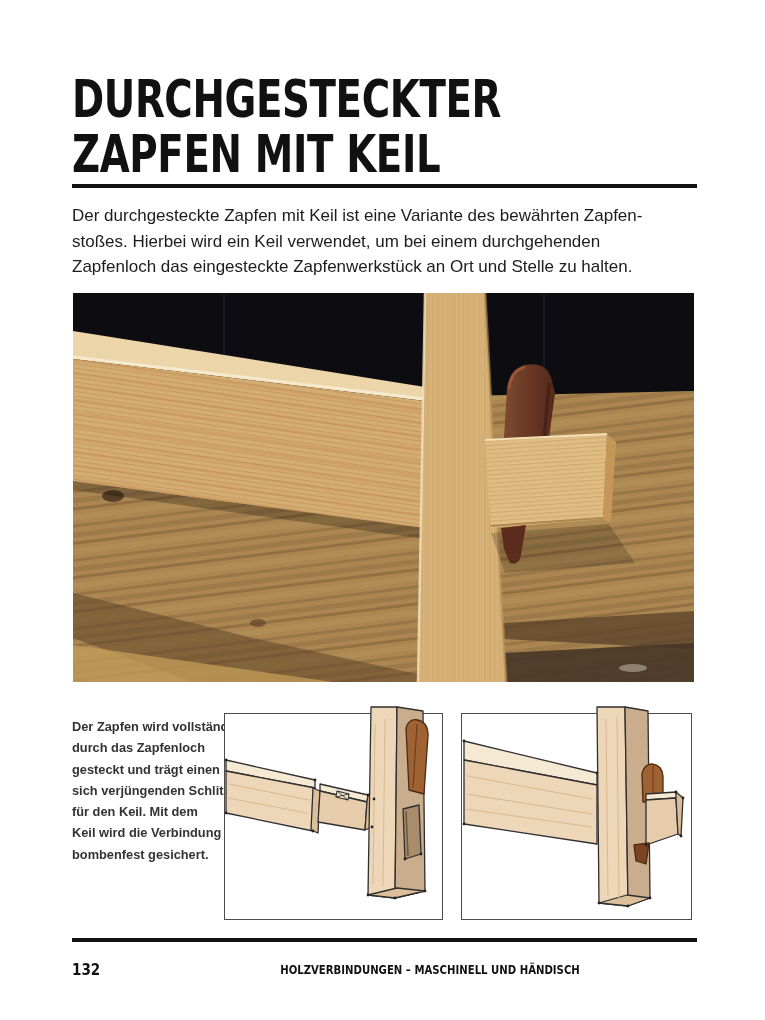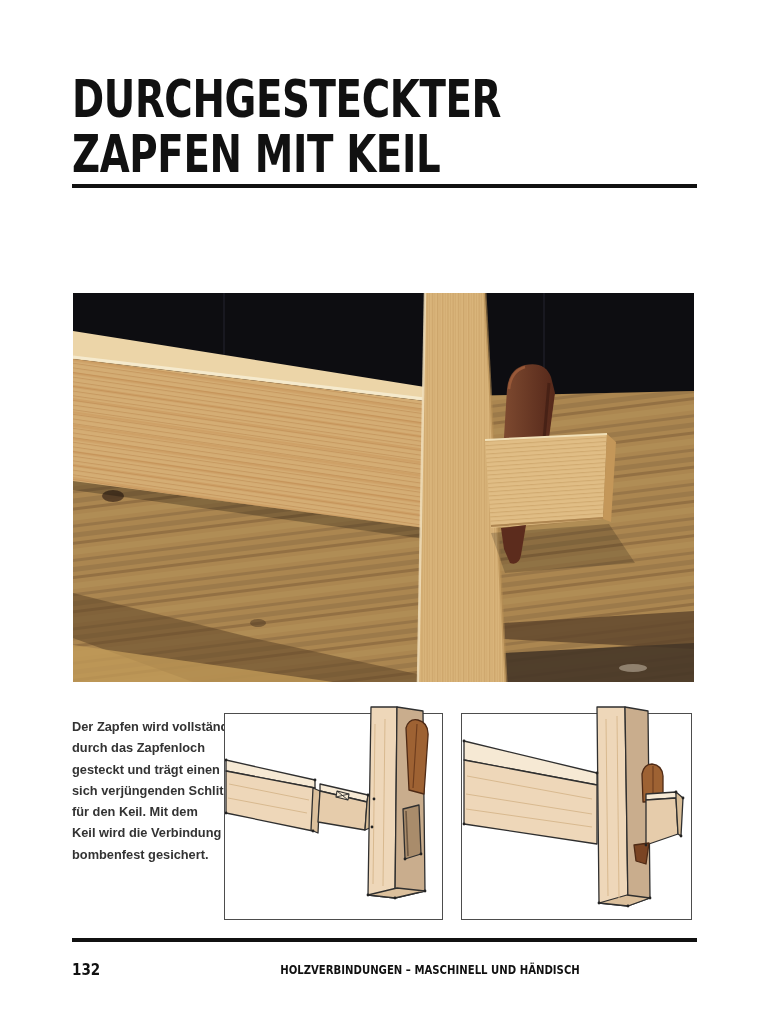--- a/index.html
+++ b/index.html
@@ -33,20 +33,23 @@
 </style>
 </head>
 <body>
 
 <div id="page">
 
   <div id="title" class="abs pre">DURCHGESTECKTER
 ZAPFEN MIT KEIL</div>
   <div class="abs rule" style="top:184px;"></div>
 
+  <div id="intro" class="abs pre">Der durchgesteckte Zapfen mit Keil ist eine Variante des bewährten Zapfen-
+stoßes. Hierbei wird ein Keil verwendet, um bei einem durchgehenden
+Zapfenloch das eingesteckte Zapfenwerkstück an Ort und Stelle zu halten.</div>
 
   <div id="photo" class="abs">
     <svg width="621" height="389" viewBox="0 0 621 389">
       <defs>
         <pattern id="railGrain" patternUnits="userSpaceOnUse" width="6" height="4.6" patternTransform="rotate(8.2)">
           <rect x="0" y="0" width="6" height="1.1" fill="#b9854e" opacity="0.5"></rect>
         </pattern>
         <pattern id="railGrain2" patternUnits="userSpaceOnUse" width="220" height="13" patternTransform="rotate(8.2)">
           <rect x="0" y="0" width="220" height="2.6" fill="#c28a4e" opacity="0.35"></rect>
         </pattern>

